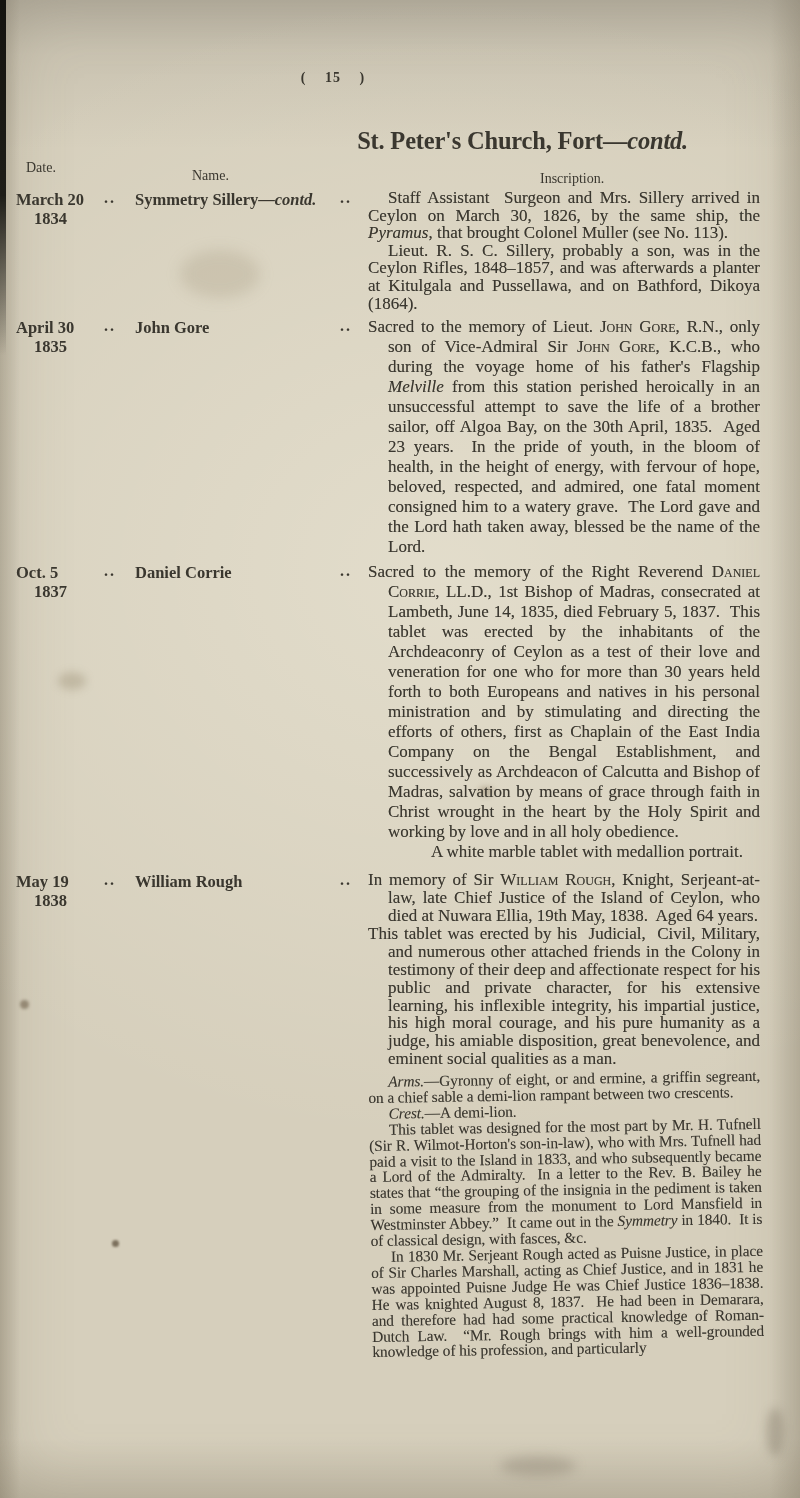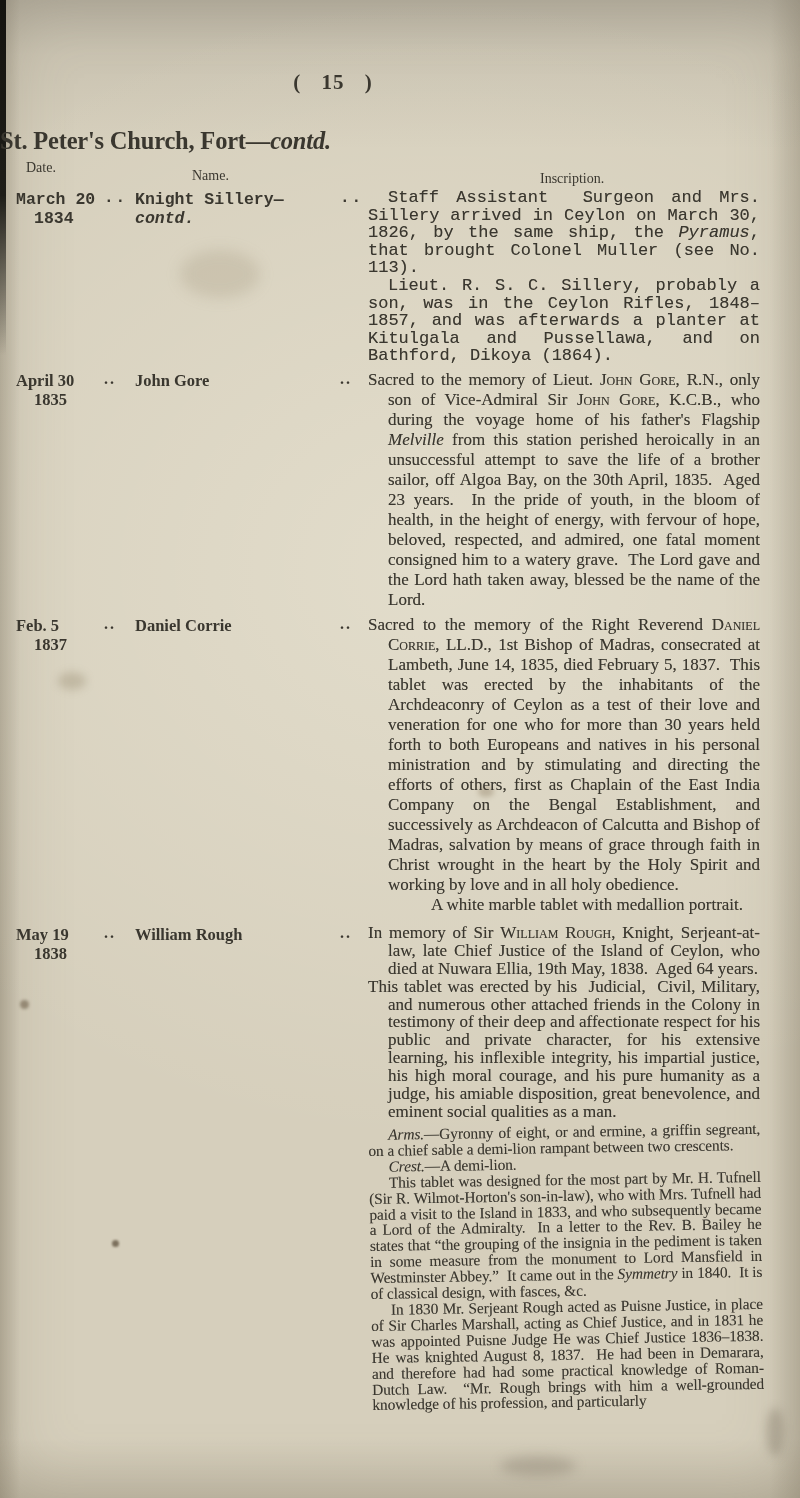--- a/index.html
+++ b/index.html
@@ -14,31 +14,31 @@
       linear-gradient(270deg, rgba(105,95,75,0.22) 0px, rgba(105,95,75,0) 30px),
       linear-gradient(0deg, rgba(120,110,88,0.18) 0px, rgba(120,110,88,0) 60px),
       #d6cfbc;
     box-shadow: inset 0 0 70px rgba(115,105,85,0.30);
   }
   .edge-left{position:absolute;left:0;top:0;width:6px;height:355px;
     background:linear-gradient(180deg,#14130f 0%,#1e1d18 55%,rgba(30,29,24,0) 100%);
     filter:blur(0.6px);}
   .stain{position:absolute;border-radius:50%;}
   .pageno{position:absolute;top:70px;left:0;right:134px;text-align:center;
-    font-size:21px;font-weight:bold;word-spacing:14px;letter-spacing:1px;}
-  .title{position:absolute;top:127px;left:0;right:112px;text-align:left;
+    font-size:14px;font-weight:bold;word-spacing:14px;letter-spacing:1px;}
+  .title{position:absolute;top:127px;left:0;right:112px;text-align:right;
     font-size:24.5px;font-weight:bold;letter-spacing:-0.2px;}
   .title .i{font-style:italic;}
   .colhead{position:absolute;font-size:14px;}
   .ch-date{top:160px;left:26px;}
   .ch-name{top:168px;left:192px;}
   .ch-insc{top:171px;left:540px;}
   #entries{position:absolute;top:189px;left:0;right:0;}
   .entry{position:relative;margin-bottom:5px;}
-  .entry:nth-child(1){font-family:Liberation Mono, monospace;}
+  .entry:nth-child(1){}
   .entry:nth-child(3){margin-bottom:9px;}
   .e-date{position:absolute;left:16px;top:1px;width:92px;font-weight:bold;font-size:16.5px;line-height:19px;}
   .e-date .yr{padding-left:18px;}
   .dots{position:absolute;top:0;font-weight:bold;font-size:16px;letter-spacing:2px;}
   .d1{left:104px;}
   .d2{left:340px;}
   .e-name{position:absolute;left:135px;top:1px;width:200px;font-weight:bold;font-size:16.5px;}
   .e-name .i{font-style:italic;}
   .insc{margin-left:368px;width:392px;font-size:17px;line-height:20px;text-align:justify;}
   .entry:nth-child(1) .insc{line-height:17.6px;}
@@ -76,42 +76,42 @@
   <div class="colhead ch-name">Name.</div>
   <div class="colhead ch-insc">Inscription.</div>
 
   <div id="entries">
       <div class="entry">
         <div class="e-date">
           <div>March 20</div>
           <div class="yr">1834</div>
         </div>
         <span class="dots d1">..</span>
-        <div class="e-name"><span>Knight Sillery</span><span>—</span><span class="i ">contd.</span></div>
+        <div class="e-name"><span>Symmetry Sillery</span><span>—</span><span class="i ">contd.</span></div>
         <span class="dots d2">..</span>
         <div class="insc">
           <p class="para p-indent"><span>Staff Assistant  Surgeon and Mrs. Sillery arrived in Ceylon on March 30, 1826, by the same ship, the </span><span class="i ">Pyramus</span><span>, that brought Colonel Muller (see No. 113).</span></p>
           <p class="para p-indent"><span>Lieut. R. S. C. Sillery, probably a son, was in the Ceylon Rifles, 1848–1857, and was afterwards a planter at Kitulgala and Pussellawa, and on Bathford, Dikoya (1864).</span></p>
         </div>
       </div>
       <div class="entry">
         <div class="e-date">
           <div>April 30</div>
           <div class="yr">1835</div>
         </div>
         <span class="dots d1">..</span>
         <div class="e-name"><span>John Gore</span></div>
         <span class="dots d2">..</span>
         <div class="insc">
           <p class="para p-hang"><span>Sacred to the memory of Lieut. </span><span class="sc">John Gore</span><span>, R.N., only son of Vice-Admiral Sir </span><span class="sc">John Gore</span><span>, K.C.B., who during the voyage home of his father's Flagship </span><span class="i ">Melville</span><span> from this station perished heroically in an unsuccessful attempt to save the life of a brother sailor, off Algoa Bay, on the 30th April, 1835.  Aged 23 years.  In the pride of youth, in the bloom of health, in the height of energy, with fervour of hope, beloved, respected, and admired, one fatal moment consigned him to a watery grave.  The Lord gave and the Lord hath taken away, blessed be the name of the Lord.</span></p>
         </div>
       </div>
       <div class="entry">
         <div class="e-date">
-          <div>Feb. 5</div>
+          <div>Oct. 5</div>
           <div class="yr">1837</div>
         </div>
         <span class="dots d1">..</span>
         <div class="e-name"><span>Daniel Corrie</span></div>
         <span class="dots d2">..</span>
         <div class="insc">
           <p class="para p-hang"><span>Sacred to the memory of the Right Reverend </span><span class="sc">Daniel Corrie</span><span>, LL.D., 1st Bishop of Madras, consecrated at Lambeth, June 14, 1835, died February 5, 1837.  This tablet was erected by the inhabitants of the Archdeaconry of Ceylon as a test of their love and veneration for one who for more than 30 years held forth to both Europeans and natives in his personal ministration and by stimulating and directing the efforts of others, first as Chaplain of the East India Company on the Bengal Establishment, and successively as Archdeacon of Calcutta and Bishop of Madras, salvation by means of grace through faith in Christ wrought in the heart by the Holy Spirit and working by love and in all holy obedience.</span></p>
           <p class="para p-center"><span>A white marble tablet with medallion portrait.</span></p>
         </div>
       </div>

